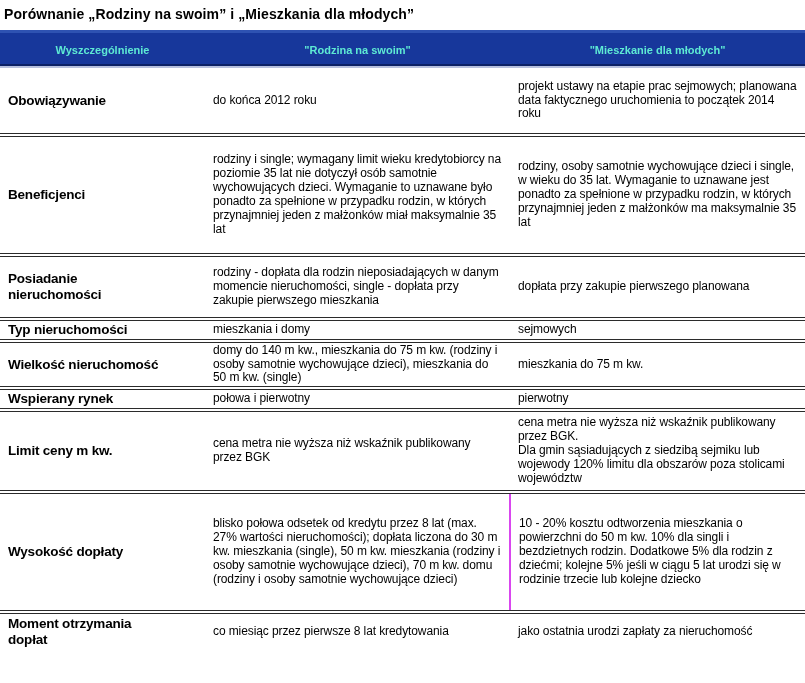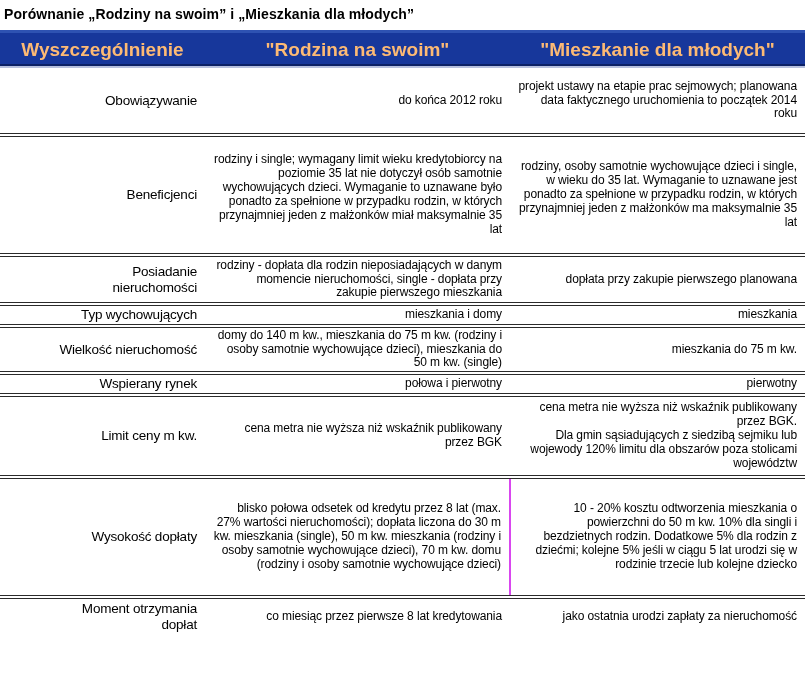--- a/index.html
+++ b/index.html
@@ -22,49 +22,50 @@
   table.compare{
     border-collapse:collapse;
     table-layout:fixed;
     width:805px;
   }
   col.c1{width:205px;}
   col.c2{width:305px;}
   col.c3{width:295px;}
   thead th{
     background:#17379b;
-    color:#fdba74;
-    font-size:19px;
+    color:#5eead4;
+    font-size:11px;
     font-weight:bold;
     height:33px;
     vertical-align:middle;
     border-top:3px solid #2e52b2;
     border-bottom:2px solid #b6c0de;
     box-shadow:inset 0 -2px 0 #0c2166;
     padding:0 4px;
   }
   tbody td{
     font-size:12px;
-    text-align:right;
+    text-align:left;
     vertical-align:middle;
     padding:1px 8px;
     line-height:1.16;
     letter-spacing:-0.1px;
     white-space:pre-line;
     color:#000;
   }
   tbody td.lbl{
     font-size:13.5px;
     letter-spacing:-0.2px;
+    font-weight:bold;
   }
   tbody tr{border-top:4px double #2b2b2b;}
   tbody tr.first{border-top:none;}
   tr.r1{height:68px;}
   tr.r2{height:120px;}
-  tr.r3{height:49px;}
+  tr.r3{height:64px;}
   tr.r4{height:20px;}
   tr.r5{height:46px;}
   tr.r6{height:20px;}
   tr.r7{height:82px;}
   tr.r8{height:120px;}
   tr.r9{height:38px;}
   tr.r8 td.vline{border-left:2px solid #d946ef;}
 </style>
 </head>
 <body>
@@ -96,23 +97,23 @@
         <td>rodziny i single; wymagany limit wieku kredytobiorcy na poziomie 35 lat nie dotyczył osób samotnie wychowujących dzieci. Wymaganie to uznawane było ponadto za spełnione w przypadku rodzin, w których przynajmniej jeden z małżonków miał maksymalnie 35 lat</td>
         <td>rodziny, osoby samotnie wychowujące dzieci i single, w wieku do 35 lat. Wymaganie to uznawane jest ponadto za spełnione w przypadku rodzin, w których przynajmniej jeden z małżonków ma maksymalnie 35 lat</td>
       </tr>
       <tr class="r3">
         <td class="lbl">Posiadanie
 nieruchomości</td>
         <td>rodziny - dopłata dla rodzin nieposiadających w danym momencie nieruchomości, single - dopłata przy zakupie pierwszego mieszkania</td>
         <td>dopłata przy zakupie pierwszego planowana</td>
       </tr>
       <tr class="r4">
-        <td class="lbl">Typ wychowujących</td>
+        <td class="lbl">Typ nieruchomości</td>
         <td>mieszkania i domy</td>
-        <td>mieszkania</td>
+        <td>sejmowych</td>
       </tr>
       <tr class="r5">
         <td class="lbl">Wielkość nieruchomość</td>
         <td>domy do 140 m kw., mieszkania do 75 m kw. (rodziny i osoby samotnie wychowujące dzieci), mieszkania do 50 m kw. (single)</td>
         <td>mieszkania do 75 m kw.</td>
       </tr>
       <tr class="r6">
         <td class="lbl">Wspierany rynek</td>
         <td>połowa i pierwotny</td>
         <td>pierwotny</td>

